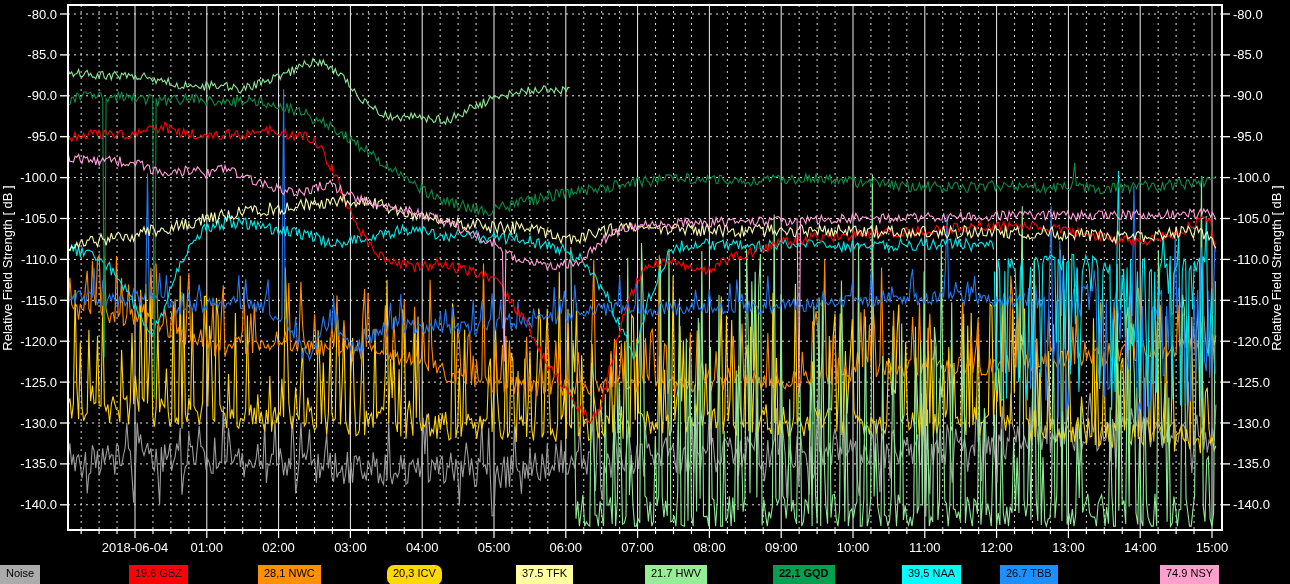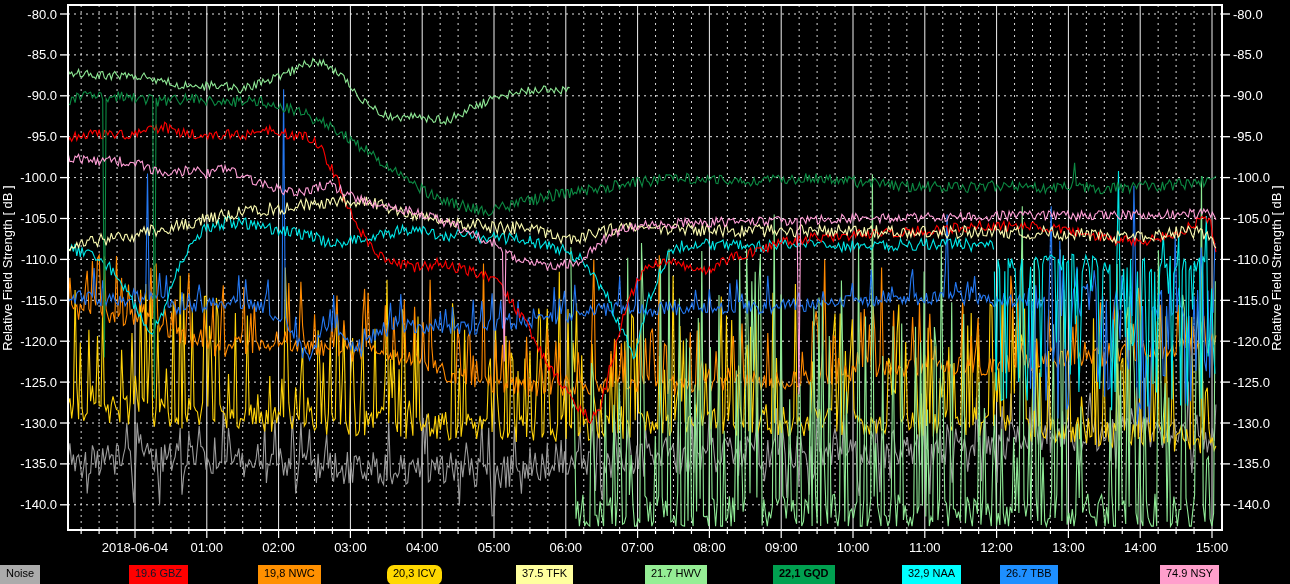--- a/index.html
+++ b/index.html
@@ -268,21 +268,21 @@
         <text x="1068.4" y="552" text-anchor="middle">13:00</text>
         <text x="1140.1999999999998" y="552" text-anchor="middle">14:00</text>
         <text x="1212" y="552" text-anchor="middle">15:00</text>
       </g>
       <text x="0" y="0" text-anchor="middle" fill="#FFFFFF" font-size="13px" transform="translate(12,268) rotate(-90)">Relative Field Strength [ dB ]</text>
       <text x="0" y="0" text-anchor="middle" fill="#FFFFFF" font-size="13px" transform="translate(1281,268) rotate(-90)">Relative Field Strength [ dB ]</text>
     </svg></div>
 <div id="legend-bar">
     <span class="legend-chip" style="left: 0px; background: rgb(171, 171, 171); color: rgb(0, 0, 0);">Noise</span>
     <span class="legend-chip" style="left: 129px; background: rgb(255, 0, 0); color: #0f172a;">19.6 GBZ</span>
-    <span class="legend-chip" style="left: 258px; background: rgb(255, 144, 0); color: rgb(0, 0, 0);">19,8 NWC</span>
+    <span class="legend-chip" style="left: 258px; background: rgb(255, 144, 0); color: rgb(0, 0, 0);">28,1 NWC</span>
     <span class="legend-chip" style="left: 387px; background: rgb(255, 216, 0); color: rgb(0, 0, 0); border-radius: 7px;">20,3 ICV</span>
     <span class="legend-chip" style="left: 516px; background: rgb(255, 255, 158); color: rgb(0, 0, 0);">37.5 TFK</span>
     <span class="legend-chip" style="left: 645px; background: rgb(149, 238, 149); color: rgb(0, 0, 0);">21.7 HWV</span>
     <span class="legend-chip" style="left: 773px; background: rgb(0, 160, 80); color: rgb(0, 0, 0); font-weight: bold;">22,1 GQD</span>
-    <span class="legend-chip" style="left: 902px; background: rgb(0, 255, 255); color: rgb(0, 0, 0);">32,9 NAA</span>
+    <span class="legend-chip" style="left: 902px; background: rgb(0, 255, 255); color: rgb(0, 0, 0);">39,5 NAA</span>
     <span class="legend-chip" style="left: 1000px; background: rgb(30, 143, 255); color: rgb(0, 0, 0);">26.7 TBB</span>
     <span class="legend-chip" style="left: 1160px; background: rgb(255, 159, 204); color: rgb(0, 0, 0);">74.9 NSY</span>
   </div>
 
 </body></html>

